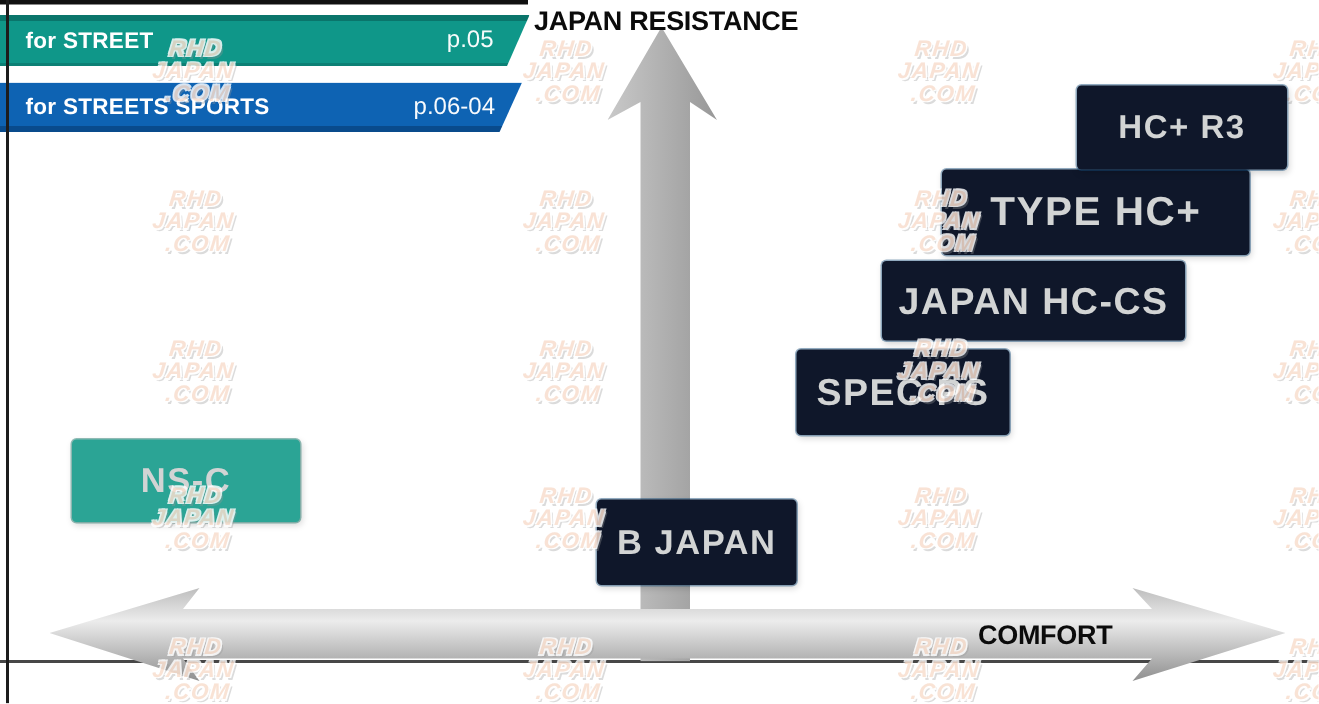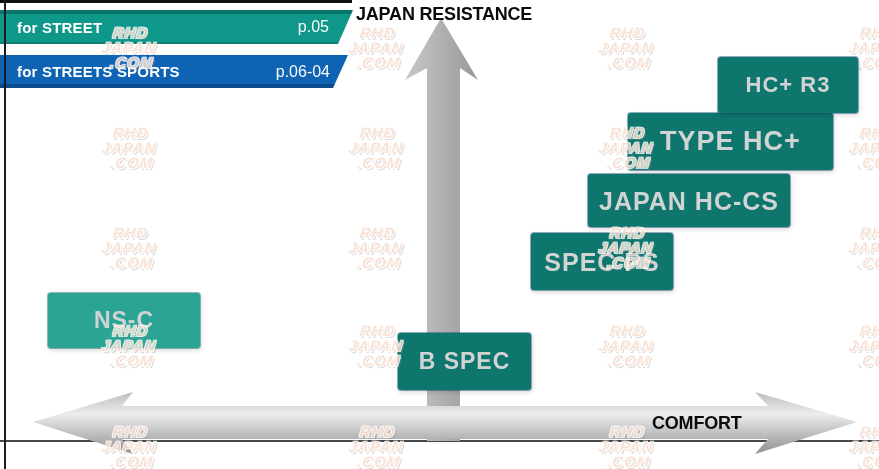--- a/index.html
+++ b/index.html
@@ -46,21 +46,21 @@
     position:absolute;left:33px;top:392px;width:824px;height:63px;z-index:10;
     background:linear-gradient(180deg,#bdbdbd,#ececec 35%,#8d8d8d);
     clip-path:polygon(0 30px,100px 0,89px 14px,735px 14px,722px 0,824px 30px,722px 62px,735px 47px,89px 47px,100px 62px);
   }
 
   
   .pbox{
     position:absolute;display:flex;flex-direction:column;align-items:center;justify-content:center;
     z-index:30;border-radius:3px;font-weight:bold;letter-spacing:1px;color:#d2d4d4;text-align:center;
   }
-  .pbox.blue{background:#0f766e;box-shadow:0 0 0 1px rgba(19,76,122,.45),1px 2px 5px rgba(0,0,0,.18);}
+  .pbox.blue{background:#0f172a;box-shadow:0 0 0 1px rgba(19,76,122,.45),1px 2px 5px rgba(0,0,0,.18);}
   .pbox.teal{background:#2ba495;box-shadow:0 0 0 1px rgba(16,110,98,.45),1px 2px 5px rgba(0,0,0,.18);}
   .pbox .pline{display:block;line-height:1.12;}
 
   
   .wm{
     position:absolute;width:58px;z-index:40;opacity:.85;
     font-style:italic;font-weight:bold;font-size:15px;line-height:15px;letter-spacing:1px;
     color:rgba(247,219,202,.92);transform:skewX(-6deg);text-align:center;pointer-events:none;
     text-shadow:-1px -1px 0 rgba(255,255,255,.95),1px -1px 0 rgba(255,255,255,.95),
                 -1px 1px 0 rgba(255,255,255,.95),1px 1px 0 rgba(255,255,255,.95),
@@ -92,21 +92,21 @@
   <div class="axis-label sports-label">COMFORT</div>
 
   <div class="v-arrow"></div>
   <div class="h-arrow"></div>
 
   <div id="product-layer">
       <div class="pbox teal" style="left: 48px; top: 293px; width: 152px; height: 55px; font-size: 23px;">
         <span class="pline">NS-C</span>
       </div>
       <div class="pbox blue" style="left: 398px; top: 333px; width: 133px; height: 57px; font-size: 23px;">
-        <span class="pline">B SPEC</span>
+        <span class="pline">B JAPAN</span>
       </div>
       <div class="pbox blue" style="left: 531px; top: 233px; width: 142px; height: 57px; font-size: 25px;">
         <span class="pline">SPEC PS</span>
       </div>
       <div class="pbox blue" style="left: 588px; top: 174px; width: 202px; height: 53px; font-size: 25px;">
         <span class="pline">JAPAN HC-CS</span>
       </div>
       <div class="pbox blue" style="left: 628px; top: 113px; width: 205px; height: 57px; font-size: 27px;">
         <span class="pline">TYPE HC+</span>
       </div>

